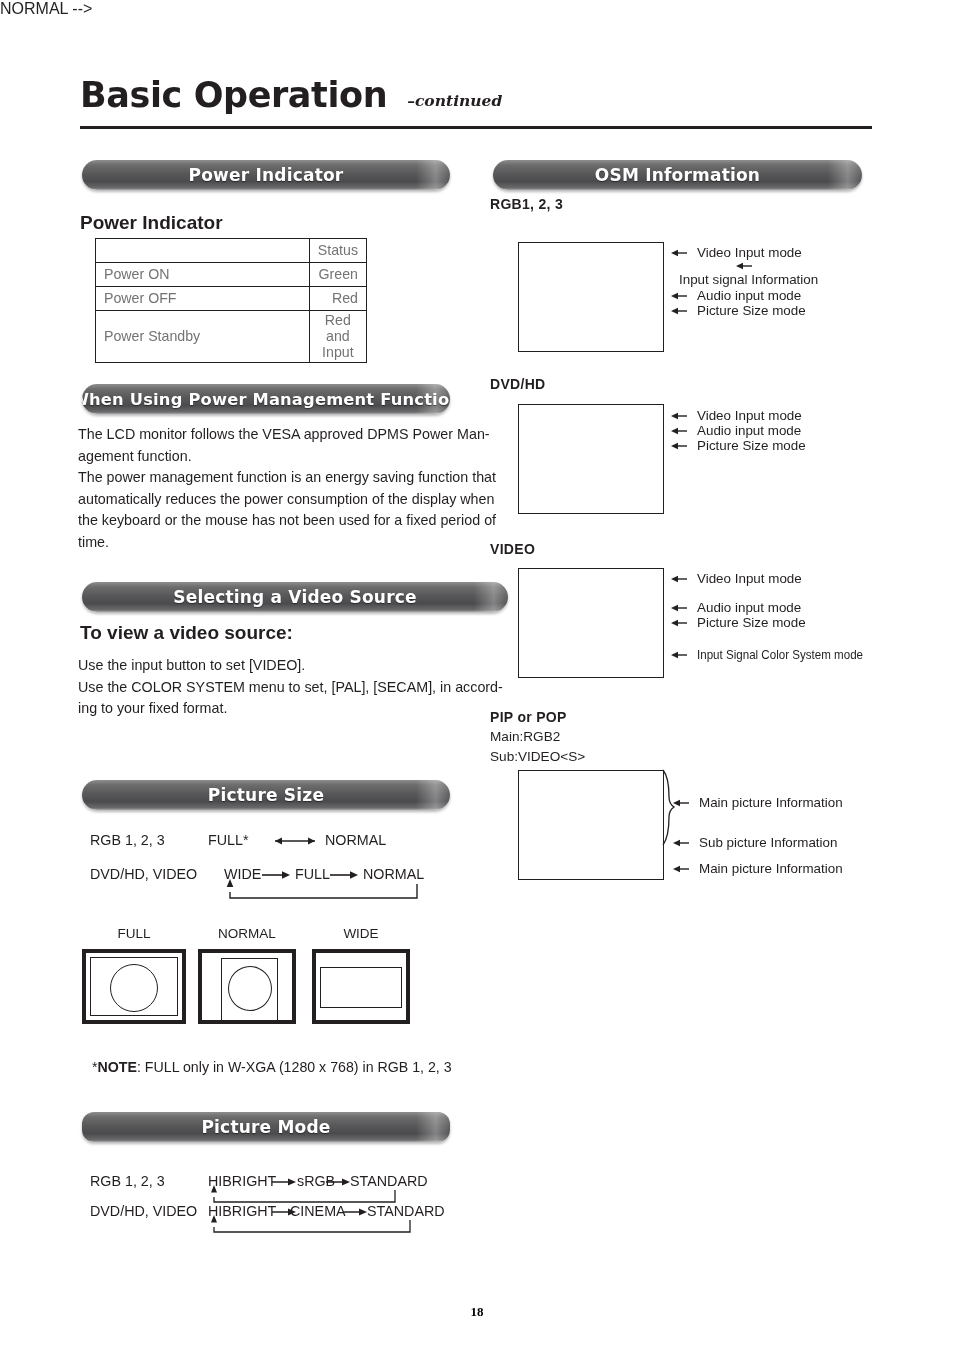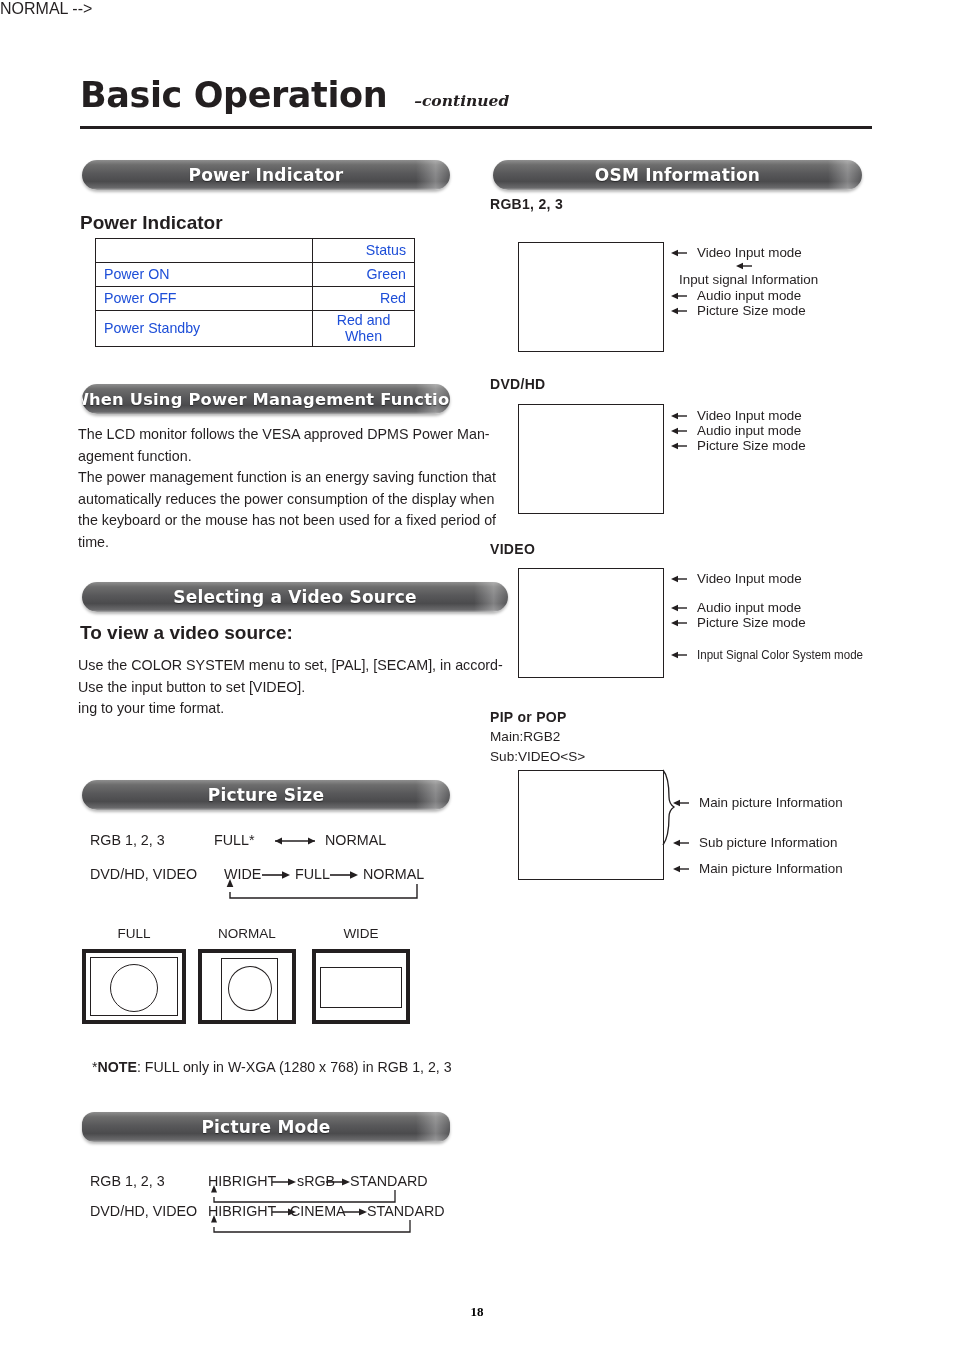--- a/index.html
+++ b/index.html
@@ -37,21 +37,21 @@
     letter-spacing: -0.4px;
     color: #231f20;
     line-height: 1;
   }
   .page-subtitle {
     font-family: "DejaVu Serif", serif;
     font-style: italic;
     font-weight: bold;
     font-size: 15.5px;
     color: #231f20;
-    margin-left: 27px;
+    margin-left: 20px;
     position: relative;
     top: -1px;
     text-align: center;
   }
   .title-rule {
     position: absolute;
     left: 80px;
     top: 126px;
     width: 792px;
     height: 3px;
@@ -114,25 +114,25 @@
     line-height: 21.5px;
     color: #231f20;
   }
   .body-text div { white-space: nowrap; }
 
   
   .pwr-table {
     position: absolute;
     left: 95px;
     top: 238px;
-    width: 320px;
+    width: 272px;
     border-collapse: collapse;
     font-family: "Liberation Sans", sans-serif;
     font-size: 14.2px;
-    color: #1d4ed8;
+    color: #737373;
   }
   .pwr-table td {
     border: 1px solid #231f20;
     height: 20px;
     padding: 1px 8px 2px 8px;
   }
   .pwr-table td.c-left  { text-align: left; width: 200px; }
   .pwr-table td.c-right { text-align: right; }
   .pwr-table td.c-center{ text-align: center; }
 
@@ -264,21 +264,21 @@
       <tr>
         <td class="c-left">Power ON</td>
         <td class="c-right">Green</td>
       </tr>
       <tr>
         <td class="c-left">Power OFF</td>
         <td class="c-right">Red</td>
       </tr>
       <tr>
         <td class="c-left">Power Standby</td>
-        <td class="c-center">Red and When</td>
+        <td class="c-center">Red and Input</td>
       </tr>
     </tbody>
   </table>
 
   
   <div class="pill" style="left:82px; top:384px; width:368px;">
     <span class="pill-label small">When Using Power Management Function</span>
   </div>
 
   <div class="body-text" style="left:78px; top:424px; width:380px;">
@@ -291,33 +291,33 @@
   </div>
 
   
   <div class="pill" style="left:82px; top:582px; width:426px;">
     <span class="pill-label">Selecting a Video Source</span>
   </div>
 
   <div class="sub-head" style="left:80px; top:622px;">To view a video source:</div>
 
   <div class="body-text" style="left:78px; top:655px; width:380px;">
+    <div>Use the input button to set [VIDEO].</div>
     <div>Use the COLOR SYSTEM menu to set, [PAL], [SECAM], in accord-</div>
-    <div>Use the input button to set [VIDEO].</div>
-    <div>ing to your time format.</div>
+    <div>ing to your fixed format.</div>
   </div>
 
   
   <div class="pill" style="left:82px; top:780px; width:368px;">
     <span class="pill-label">Picture Size</span>
   </div>
 
    NORMAL --&gt;
   <div class="flow-row" style="left:90px; top:832px;">RGB 1, 2, 3</div>
-  <div class="flow-row" style="left:214px; top:832px;">FULL*</div>
+  <div class="flow-row" style="left:208px; top:832px;">FULL*</div>
   <div class="flow-row" style="left:325px; top:832px;">NORMAL</div>
   <svg style="position:absolute; left:269px; top:831px;" width="52" height="20">
     <line x1="6" y1="10" x2="46" y2="10" stroke="#231f20" stroke-width="1.6"></line>
     <path d="M6,10 L13,6.5 L13,13.5 Z" fill="#231f20"></path>
     <path d="M46,10 L39,6.5 L39,13.5 Z" fill="#231f20"></path>
   </svg>
 
   
   <div class="flow-row" style="left:90px; top:866px;">DVD/HD, VIDEO</div>
   <div class="flow-row" style="left:224px; top:866px;">WIDE</div>

